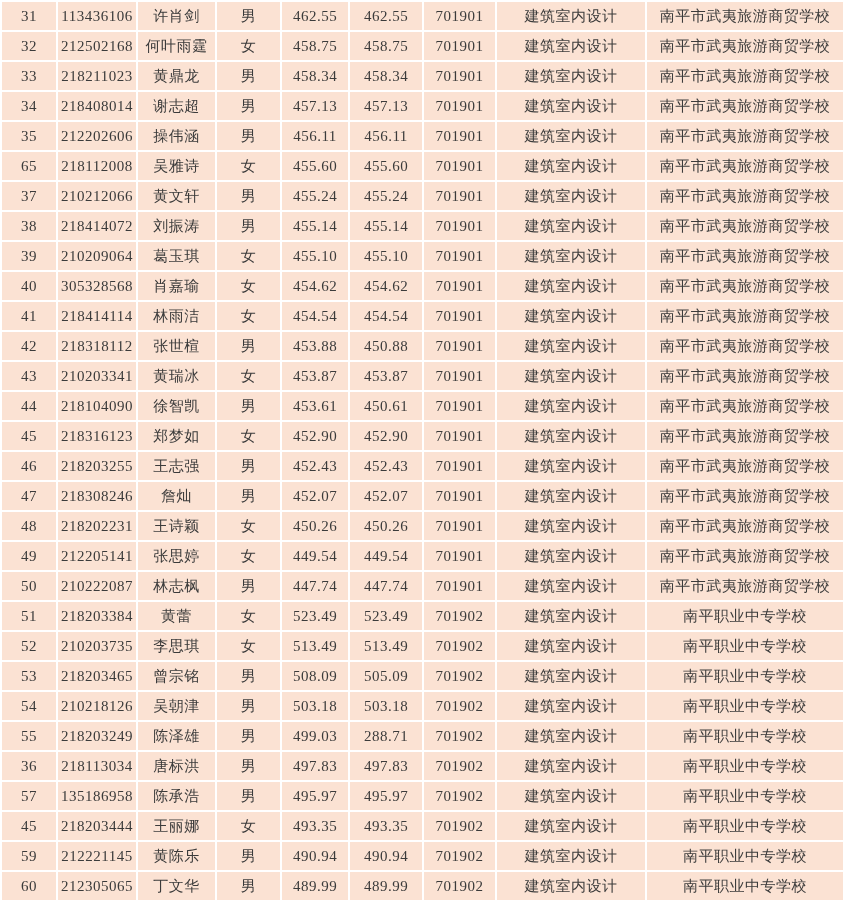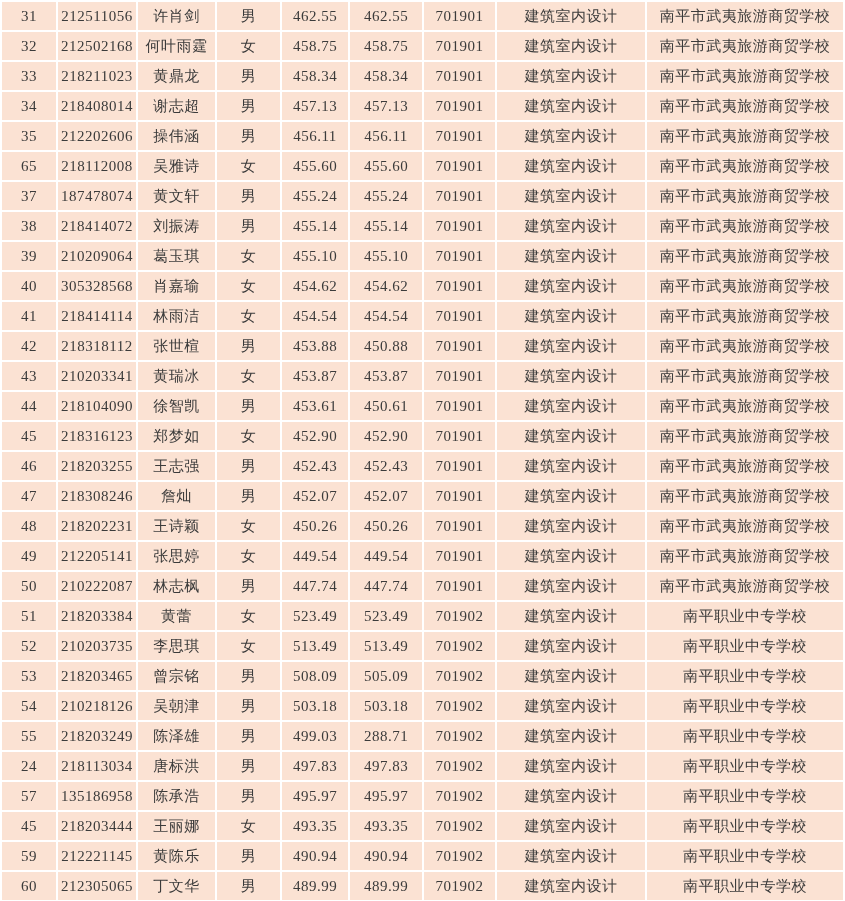--- a/index.html
+++ b/index.html
@@ -31,21 +31,21 @@
     letter-spacing: 0.5px;
   }
   .cell.num { letter-spacing: 0.5px; }
 </style>
 </head>
 <body>
 
 <div class="admission-table" id="table">
   <div class="row">
     <div class="cell num">31</div>
-    <div class="cell num">212511056</div>
+    <div class="cell num">113436106</div>
     <div class="cell">许肖剑</div>
     <div class="cell">男</div>
     <div class="cell num">462.55</div>
     <div class="cell num">462.55</div>
     <div class="cell num">701901</div>
     <div class="cell">建筑室内设计</div>
     <div class="cell">南平市武夷旅游商贸学校</div>
   </div>
 
   <div class="row">
@@ -103,21 +103,21 @@
     <div class="cell">女</div>
     <div class="cell num">455.60</div>
     <div class="cell num">455.60</div>
     <div class="cell num">701901</div>
     <div class="cell">建筑室内设计</div>
     <div class="cell">南平市武夷旅游商贸学校</div>
   </div>
 
   <div class="row">
     <div class="cell num">37</div>
-    <div class="cell num">187478074</div>
+    <div class="cell num">210212066</div>
     <div class="cell">黄文轩</div>
     <div class="cell">男</div>
     <div class="cell num">455.24</div>
     <div class="cell num">455.24</div>
     <div class="cell num">701901</div>
     <div class="cell">建筑室内设计</div>
     <div class="cell">南平市武夷旅游商贸学校</div>
   </div>
 
   <div class="row">
@@ -330,21 +330,21 @@
     <div class="cell">陈泽雄</div>
     <div class="cell">男</div>
     <div class="cell num">499.03</div>
     <div class="cell num">288.71</div>
     <div class="cell num">701902</div>
     <div class="cell">建筑室内设计</div>
     <div class="cell">南平职业中专学校</div>
   </div>
 
   <div class="row">
-    <div class="cell num">24</div>
+    <div class="cell num">36</div>
     <div class="cell num">218113034</div>
     <div class="cell">唐标洪</div>
     <div class="cell">男</div>
     <div class="cell num">497.83</div>
     <div class="cell num">497.83</div>
     <div class="cell num">701902</div>
     <div class="cell">建筑室内设计</div>
     <div class="cell">南平职业中专学校</div>
   </div>
 

